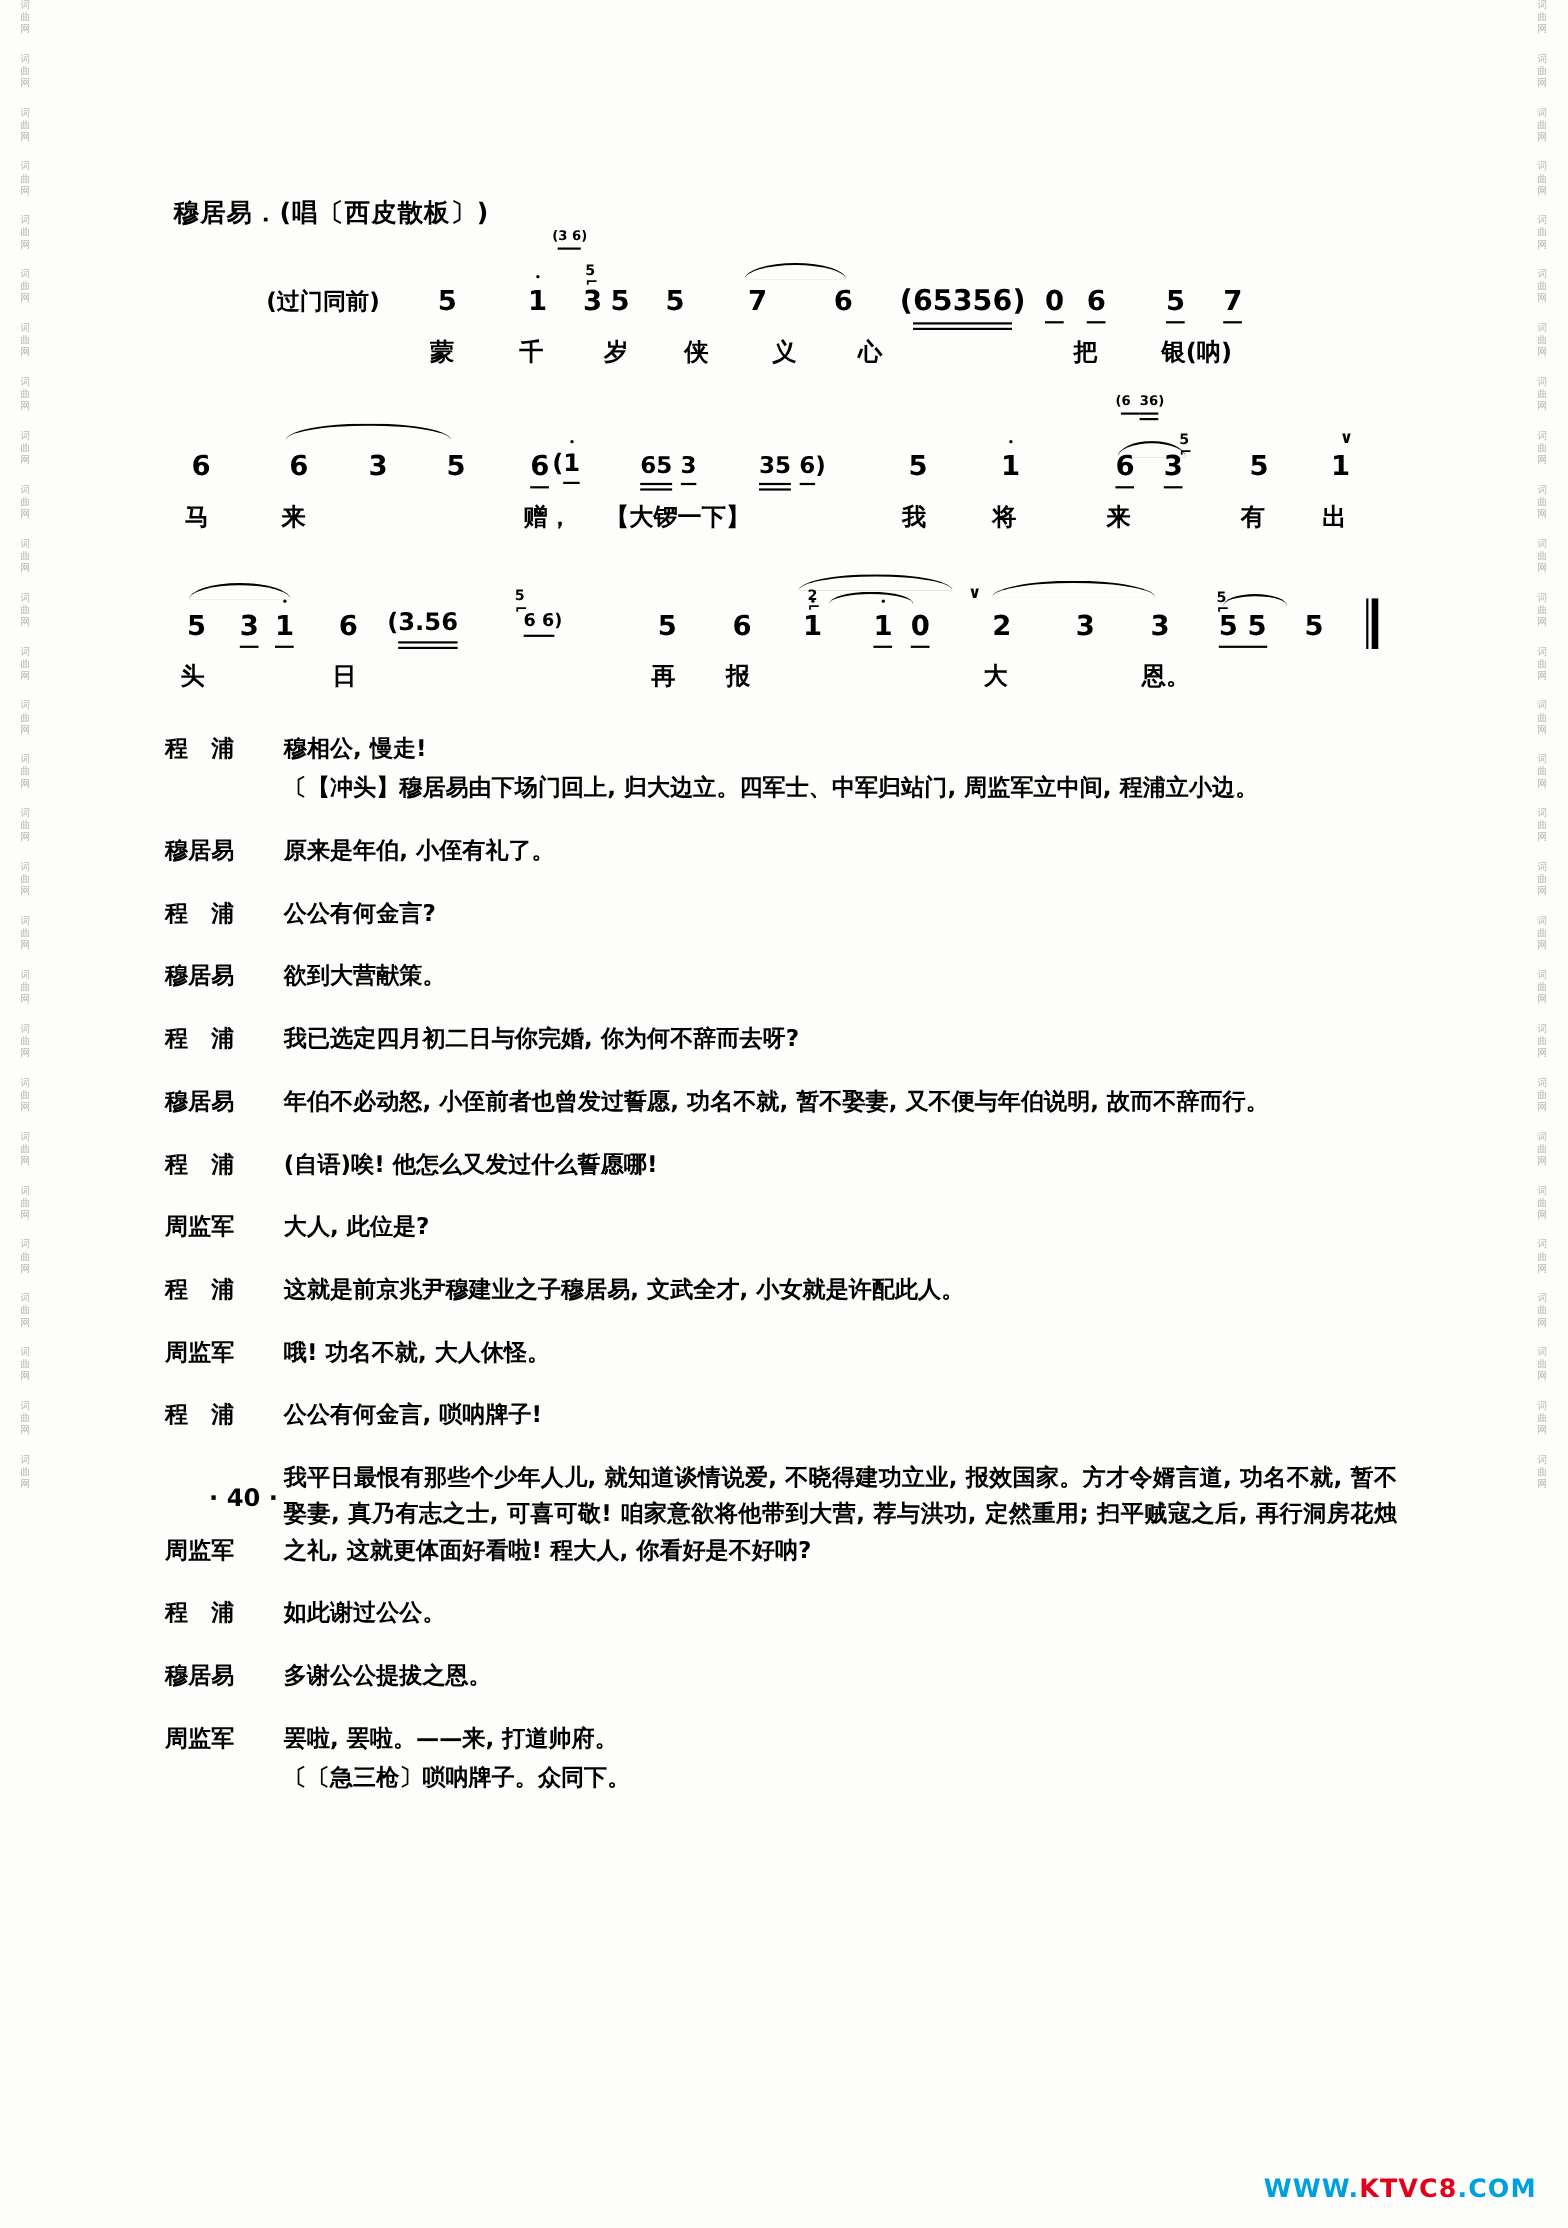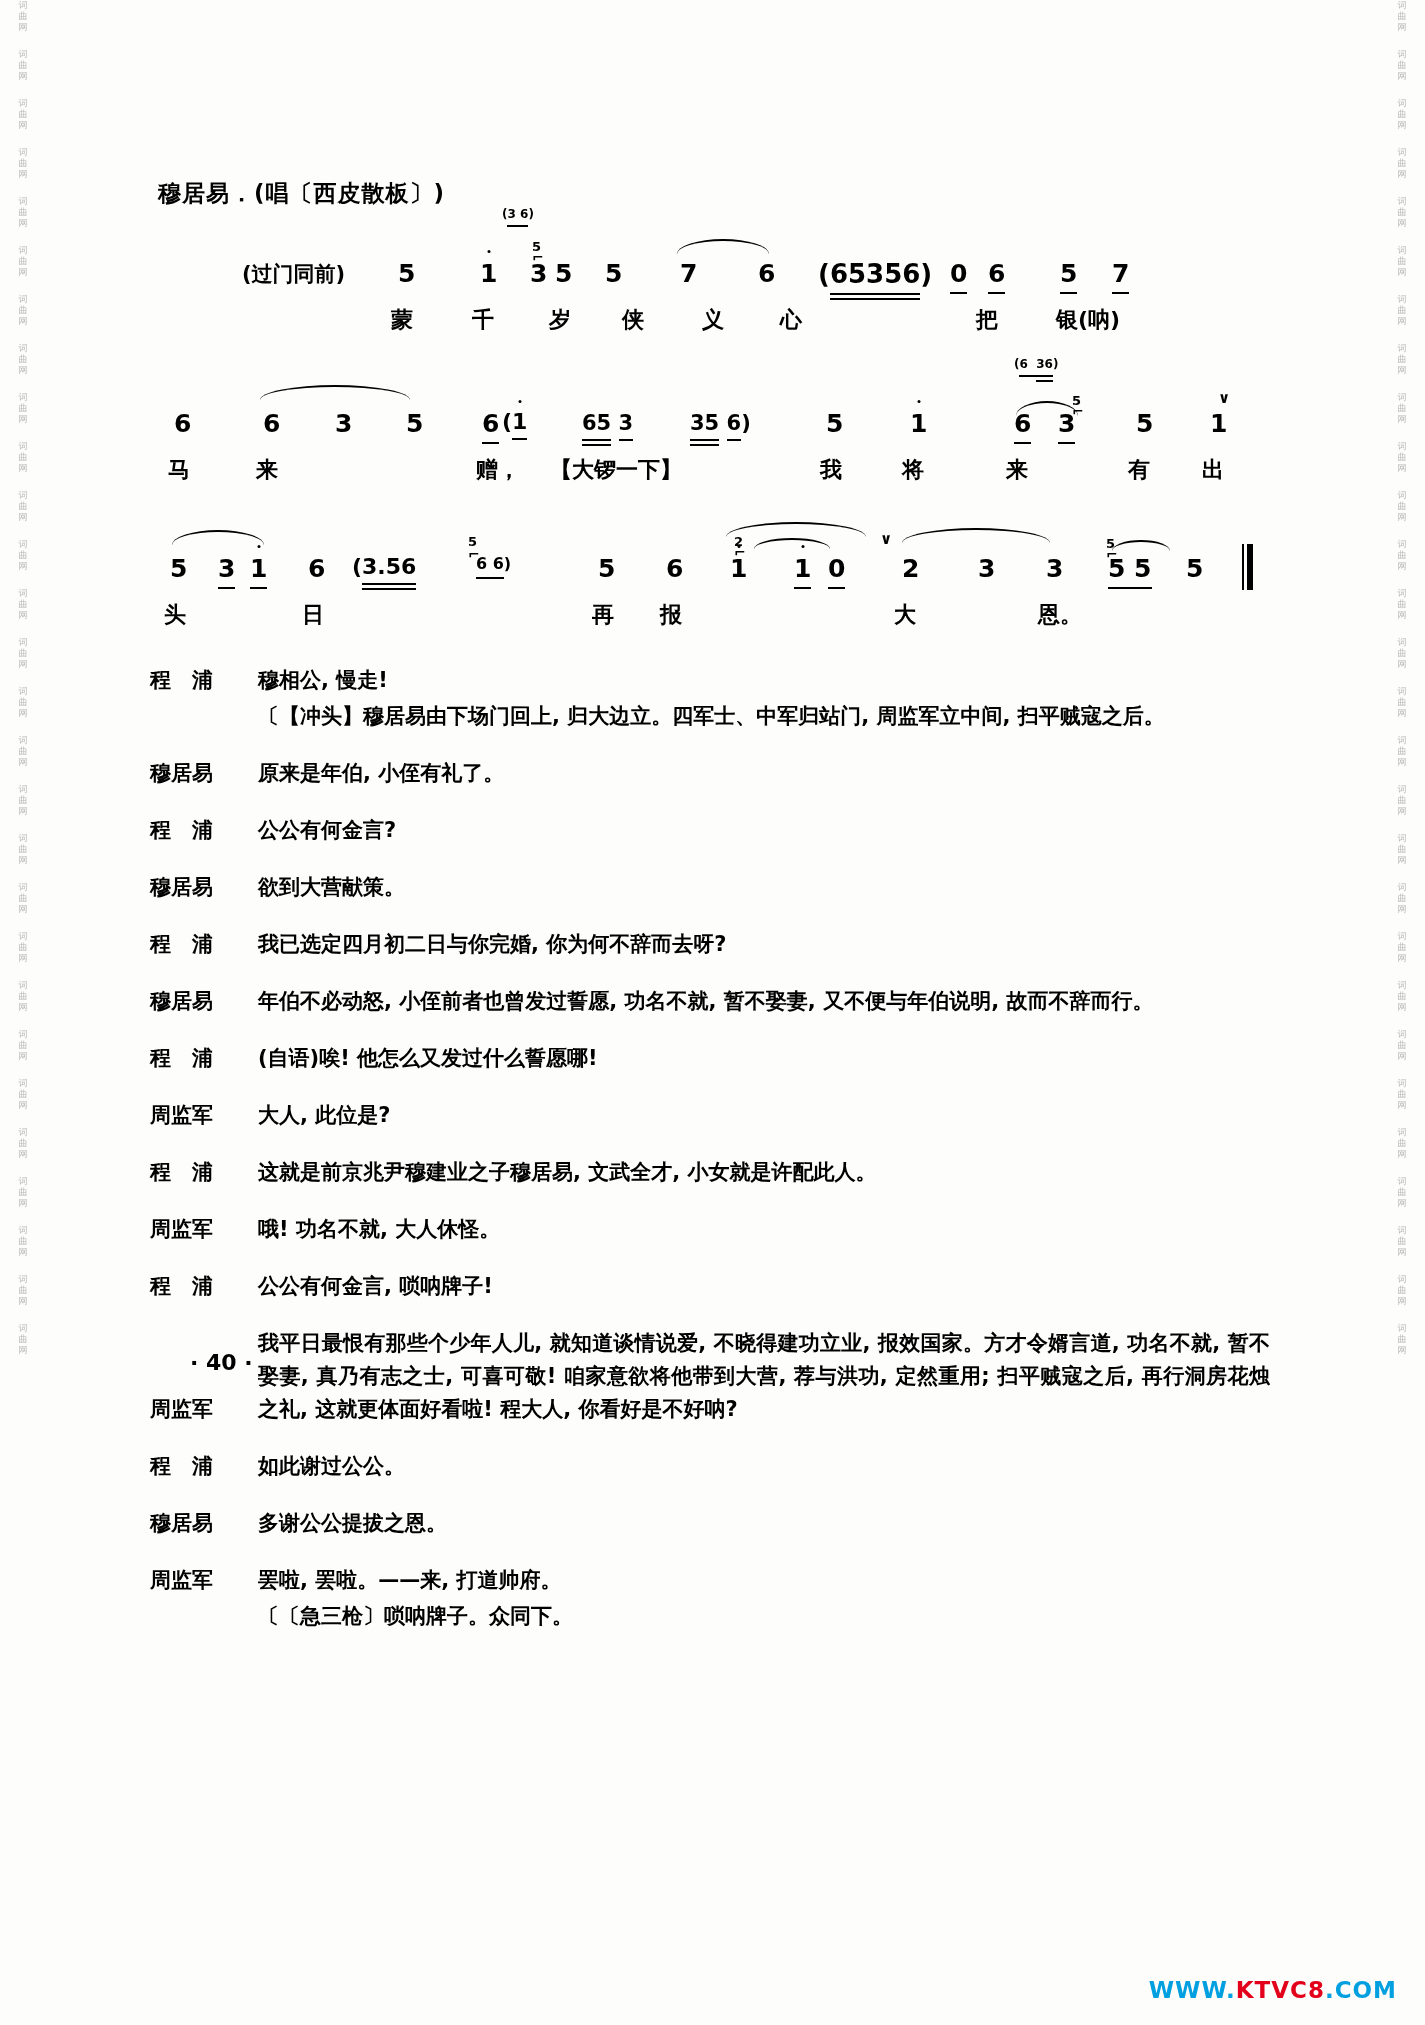--- a/index.html
+++ b/index.html
@@ -553,21 +553,21 @@
         <div class="lyric" style="left:744px; top:0;">大</div>
         <div class="lyric" style="left:888px; top:0;">恩。</div>
       </div>
     </div>
 
     <div class="prose" id="dialogue">
         <div class="line-row">
           <div class="spk">程　浦</div>
           <div class="txt">穆相公, 慢走!</div>
         </div>
-        <div class="stage">〔【冲头】穆居易由下场门回上, 归大边立。四军士、中军归站门, 周监军立中间, 扫平贼寇之后。</div>
+        <div class="stage">〔【冲头】穆居易由下场门回上, 归大边立。四军士、中军归站门, 周监军立中间, 程浦立小边。</div>
         <div class="line-row">
           <div class="spk">穆居易</div>
           <div class="txt">原来是年伯, 小侄有礼了。</div>
         </div>
         <div class="line-row">
           <div class="spk">程　浦</div>
           <div class="txt">公公有何金言?</div>
         </div>
         <div class="line-row">
           <div class="spk">穆居易</div>

